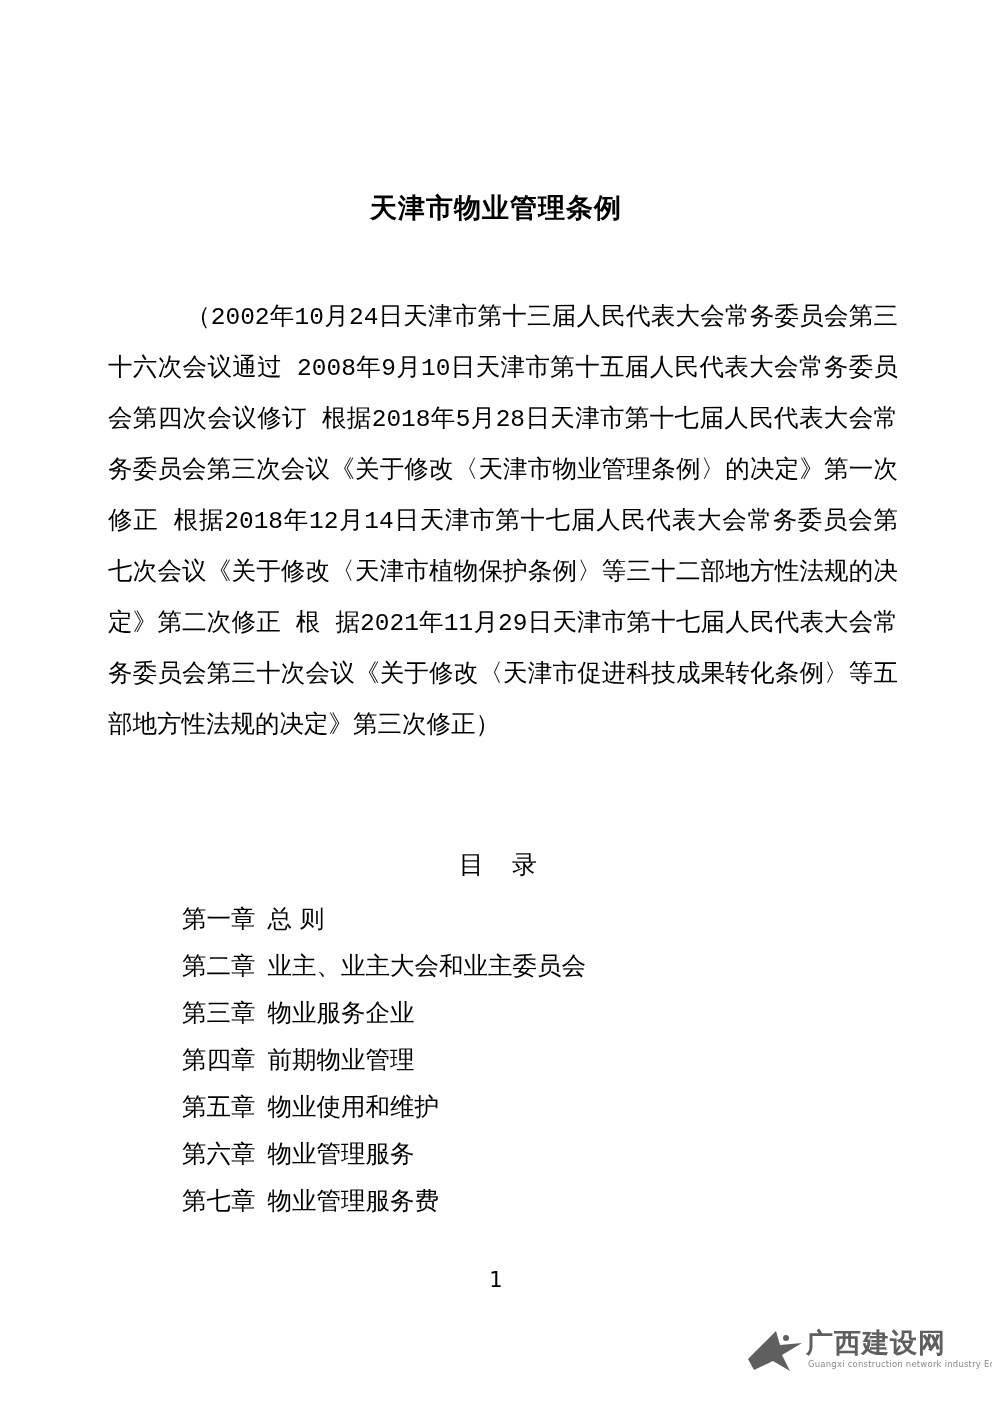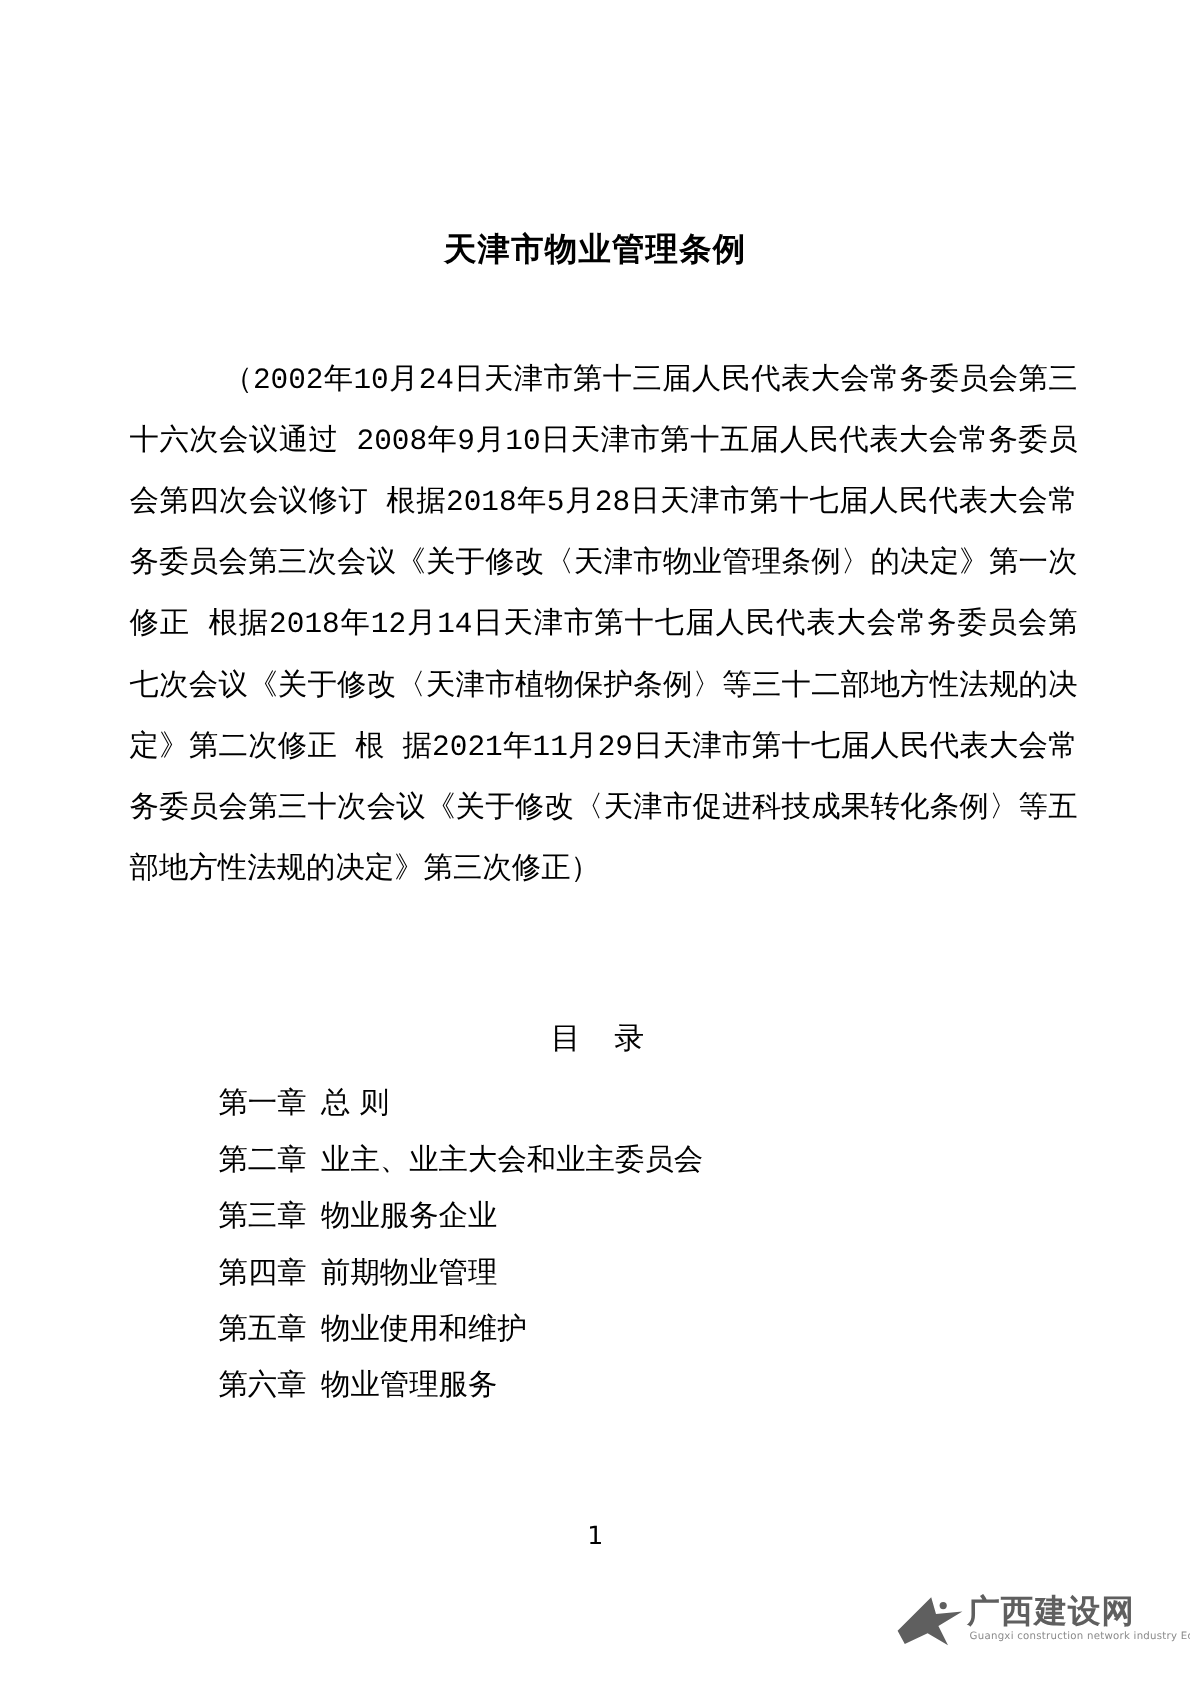--- a/index.html
+++ b/index.html
@@ -147,20 +147,23 @@
     </div>
     <div class="toc-item">
       <span class="num">第四章</span><span class="gap"></span><span>前期物业管理</span>
     </div>
     <div class="toc-item">
       <span class="num">第五章</span><span class="gap"></span><span>物业使用和维护</span>
     </div>
     <div class="toc-item">
       <span class="num">第六章</span><span class="gap"></span><span>物业管理服务</span>
     </div>
+    <div class="toc-item">
+      <span class="num">第七章</span><span class="gap"></span><span>物业管理服务费</span>
+    </div>
   </div>
 
   <div class="page-number">1</div>
 
   <div class="watermark">
     <svg class="wm-star" viewBox="0 0 58 44" xmlns="http://www.w3.org/2000/svg">
       <path d="M2 30 L30 2 L34 16 L56 14 L36 26 L44 42 L27 32 L8 41 Z" fill="#5f5f5f"></path>
       <circle cx="40" cy="9" r="3" fill="#5f5f5f"></circle>
     </svg>
     <div class="wm-text">广西建设网</div>

